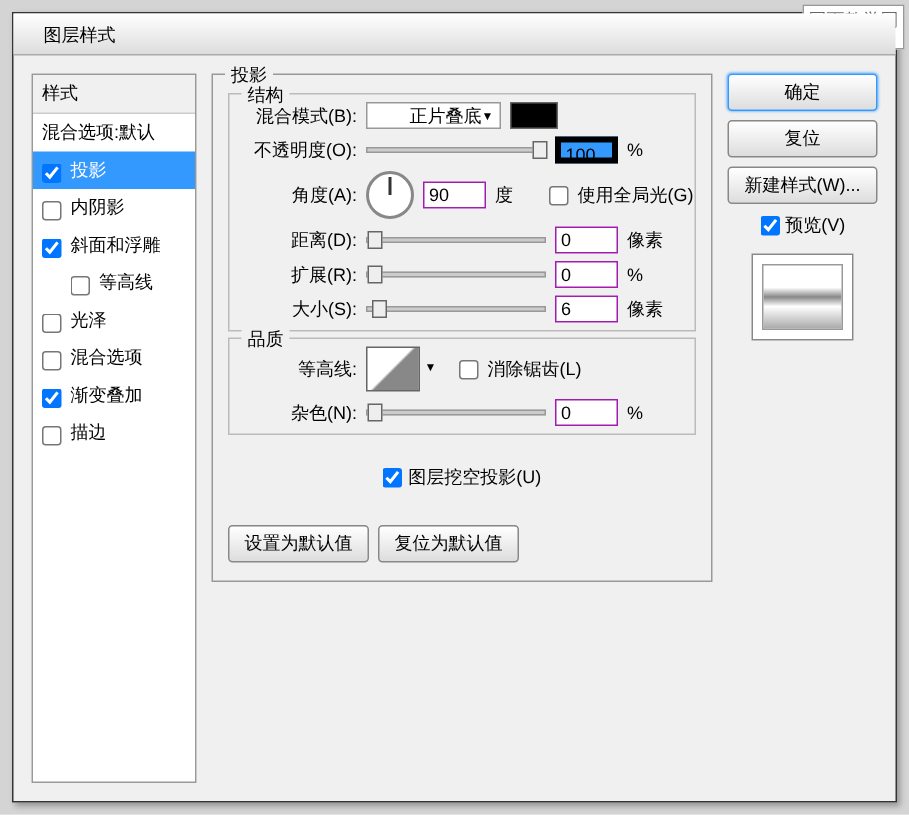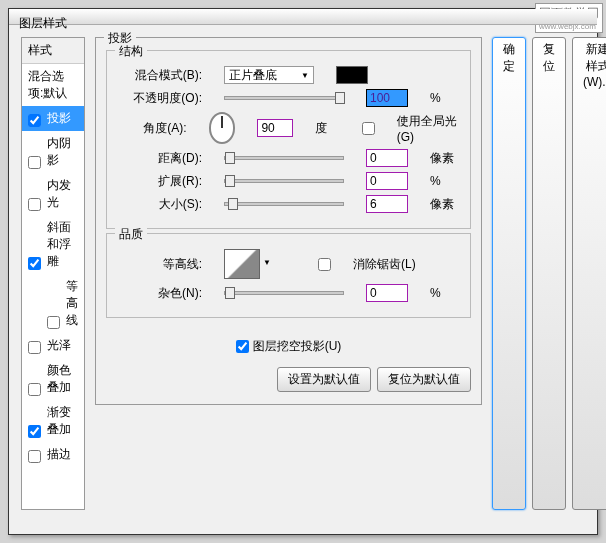--- a/index.html
+++ b/index.html
@@ -1,55 +1,55 @@
 <!DOCTYPE html>
 <html><head>
 <meta charset="utf-8">
 <style>
 *{box-sizing:border-box;margin:0;padding:0;font-family:"Microsoft YaHei","SimSun",sans-serif;font-size:12px}
 body{background:#d4d4d4;padding:8px}
 .window{width:590px;height:527px;background:#f0f0f0;border:1px solid #333;box-shadow:2px 2px 4px rgba(0,0,0,0.3);position:relative}
-.titlebar{height:16px;background:linear-gradient(#fff,#ddd);border-bottom:1px solid #aaa;padding:6px 10px;position:relative}
+.titlebar{height:28px;background:linear-gradient(#fff,#ddd);border-bottom:1px solid #aaa;padding:6px 20px;position:relative}
 .watermark{position:absolute;top:-6px;right:-6px;background:#fff;border:1px solid #999;padding:1px 3px;font-size:10px;color:#666}
 .watermark .sub{font-size:8px;color:#999}
 .content{display:flex;padding:12px;gap:10px;height:calc(100% - 28px)}
 .styles-panel{width:110px;border:1px solid #999;background:#fff}
 .styles-header{padding:4px 6px;border-bottom:1px solid #ccc;background:#f0f0f0}
 .styles-list{}
 .style-item{padding:4px 6px;display:flex;align-items:flex-end;gap:4px;cursor:pointer}
 .style-item.selected{background:#3399ff;color:#fff}
 .style-item.no-check{padding-left:6px}
 .style-item.indent{padding-left:25px}
 .style-item input{margin-right:2px}
 .settings-panel{flex:1;display:flex;flex-direction:column;gap:8px}
 .fieldset{border:1px solid #999;padding:8px 10px 12px;position:relative}
 .fieldset .legend{position:absolute;top:-8px;left:8px;background:#f0f0f0;padding:0 4px}
-.inner-fieldset{border:1px solid #bbb;padding:10px;margin-top:4px;position:relative}
+.inner-fieldset{border:1px solid #bbb;margin-top:4px;position:relative}
 .inner-fieldset .legend{background:#f0f0f0}
-.row{display:flex;align-items:center;margin:5px 0;gap:22px}
+.row{display:flex;align-items:center;margin:5px 0;gap:6px}
 .label{width:85px;text-align:right}
-.dropdown{border:1px solid #999;background:#fff;padding:1px 4px;width:90px;height:18px;display:flex;align-items:center;justify-content:space-between}
+.dropdown{border:1px solid #999;background:#fff;padding:1px 4px;width:90px;height:18px;display:flex;align-items:center;justify-content:flex-end}
 .dropdown .arrow{font-size:8px}
 .color-swatch{width:32px;height:18px;background:#000;border:1px solid #666}
 .slider{flex:0 0 120px;height:4px;background:#ccc;border:1px solid #999;position:relative}
 .slider .thumb{position:absolute;width:10px;height:12px;background:#eee;border:1px solid #666;top:-5px}
 .num-input{width:42px;height:18px;border:1px solid #a21caf;background:#fff;padding:1px 3px;text-align:left}
-.num-input.hl{background:#3399ff;color:#4c1d95;border:1px solid #000000}
+.num-input.hl{background:#3399ff;color:#000000;border:4px solid #000000}
 .unit{width:30px}
 .angle-dial{width:32px;height:32px;border:2px solid #888;border-radius:50%;background:#fff;position:relative}
 .angle-dial::after{content:"";position:absolute;width:2px;height:12px;background:#333;left:50%;top:2px;transform-origin:bottom;transform:translateX(-50%)}
 .contour-swatch{width:36px;height:30px;border:1px solid #666;background:linear-gradient(135deg,#fff 0%,#fff 48%,#888 52%,#888 100%);position:relative}
 .contour-swatch .arrow{position:absolute;right:-12px;top:8px;font-size:8px}
 .button{border:1px solid #888;background:linear-gradient(#fff,#ddd);padding:3px 10px;border-radius:3px;cursor:pointer;text-align:center}
 .button.primary{border:1px solid #3399ff;box-shadow:0 0 2px #3399ff}
-.right-panel{width:100px;display:flex;gap:6px;align-items:stretch}
+.right-panel{width:100px;display:flex;flex-direction:column;gap:6px;align-items:stretch}
 .preview-box{width:68px;height:58px;border:1px solid #888;background:#fff;margin:4px auto;padding:6px}
 .preview-inner{width:100%;height:100%;background:linear-gradient(#fff 0%,#fff 35%,#888 50%,#fff 65%,#aaa 100%);border:1px solid #999}
 .checkbox-row{display:flex;align-items:center;gap:4px;justify-content:center}
-.btn-row{display:flex;gap:6px;justify-content:flex-end;margin-top:12px}
+.btn-row{display:flex;gap:6px;justify-content:flex-start;margin-top:23px}
 </style>
 </head>
 <body>
 
 <div class="window">
   <div class="watermark">
     <div>网页教学网</div>
     <div class="sub">www.webjx.com</div>
   </div>
   <div class="titlebar">
@@ -66,38 +66,34 @@
         <div id="style-items">
             <div class="style-item selected">
               <input type="checkbox" checked="" style="">
               <span>投影</span>
             </div>
             <div class="style-item">
               <input type="checkbox" style="">
               <span>内阴影</span>
             </div>
             <div class="style-item">
-              <input type="checkbox" style="">
-              <span>内发光</span>
-            </div>
-            <div class="style-item">
               <input type="checkbox" checked="" style="">
               <span>斜面和浮雕</span>
             </div>
             <div class="style-item indent">
               <input type="checkbox" style="">
               <span>等高线</span>
             </div>
             <div class="style-item">
               <input type="checkbox" style="">
               <span>光泽</span>
             </div>
             <div class="style-item">
               <input type="checkbox" style="">
-              <span>颜色叠加</span>
+              <span>混合选项</span>
             </div>
             <div class="style-item">
               <input type="checkbox" checked="" style="">
               <span>渐变叠加</span>
             </div>
             <div class="style-item">
               <input type="checkbox" style="">
               <span>描边</span>
             </div>
           </div>

